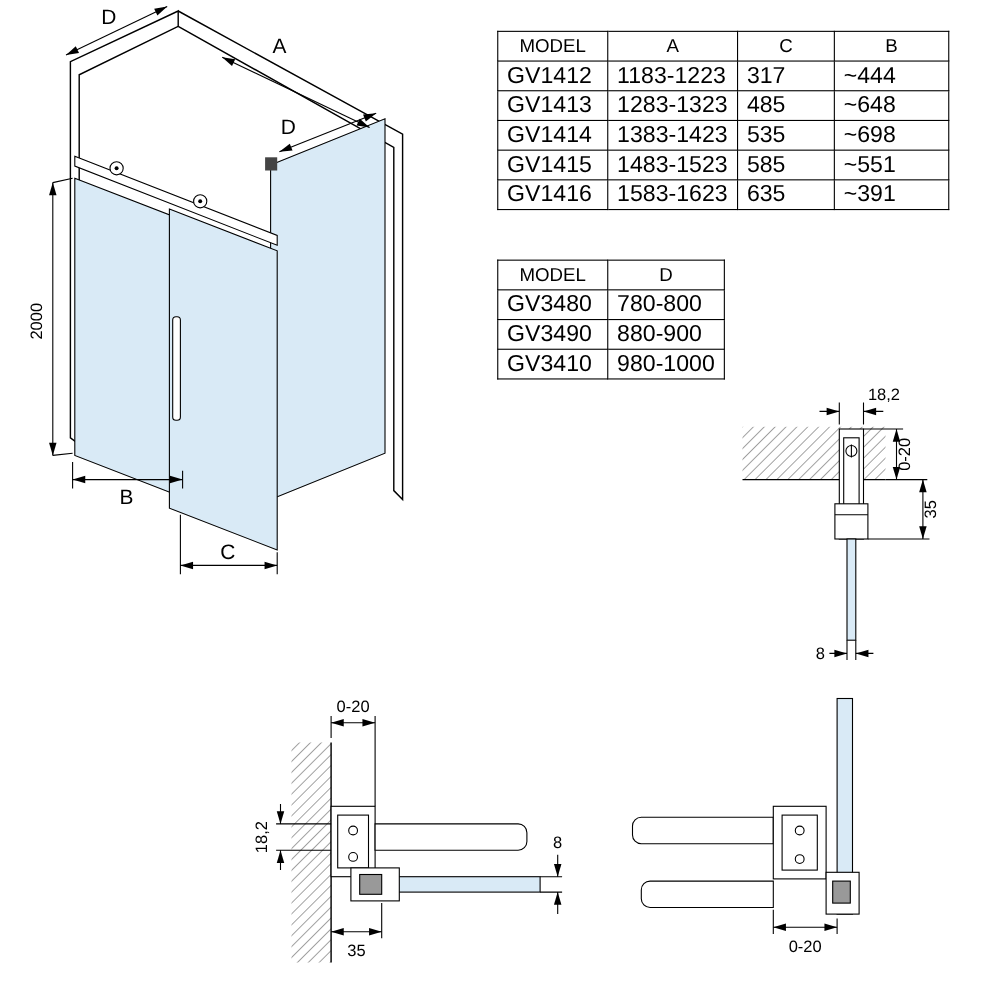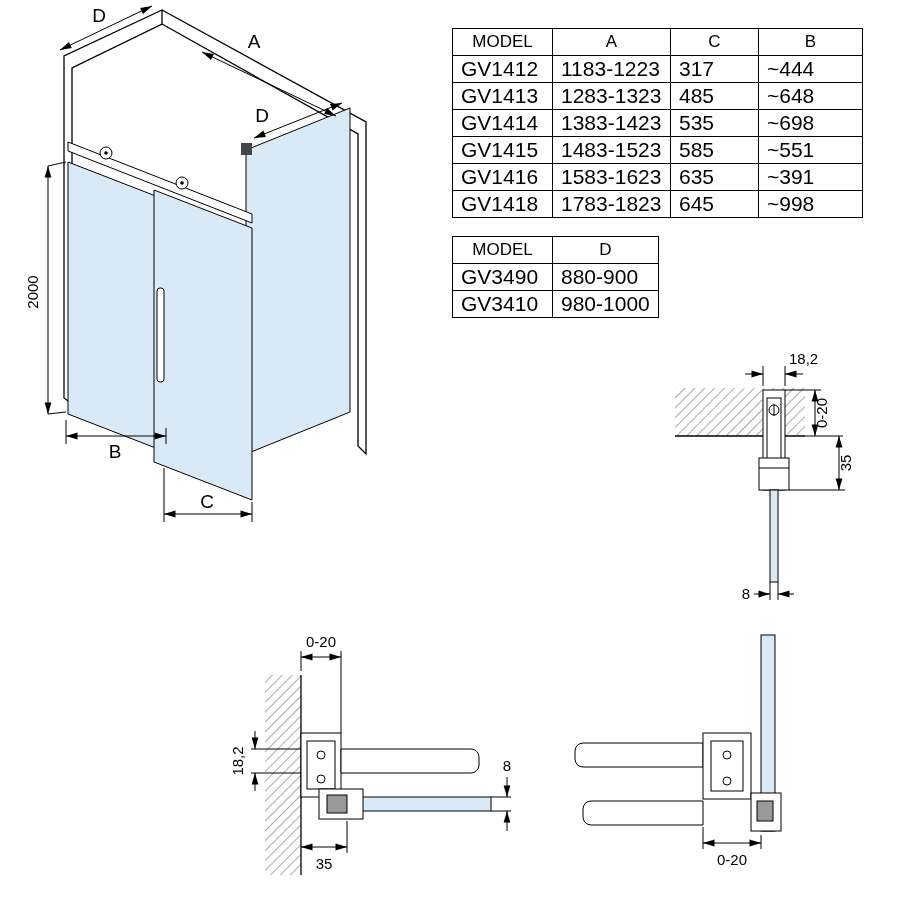--- a/index.html
+++ b/index.html
@@ -135,41 +135,39 @@
       <td>1483-1523</td>
       <td>585</td>
       <td>~551</td>
     </tr>
     <tr>
       <td>GV1416</td>
       <td>1583-1623</td>
       <td>635</td>
       <td>~391</td>
     </tr>
-    <tr>
-      <td>GV1418</td>
-      <td>1783-1823</td>
-      <td>645</td>
-      <td>~998</td>
-    </tr>
   </tbody>
 </table>
 
 <table class="spec abs" style="left:452px;top:236px">
   <colgroup>
       <col style="width:100px">
       <col style="width:106px">
     </colgroup>
   <thead>
     <tr>
       <th>MODEL</th>
       <th>D</th>
     </tr>
   </thead>
   <tbody>
+    <tr>
+      <td>GV3480</td>
+      <td>780-800</td>
+    </tr>
     <tr>
       <td>GV3490</td>
       <td>880-900</td>
     </tr>
     <tr>
       <td>GV3410</td>
       <td>980-1000</td>
     </tr>
   </tbody>
 </table>

